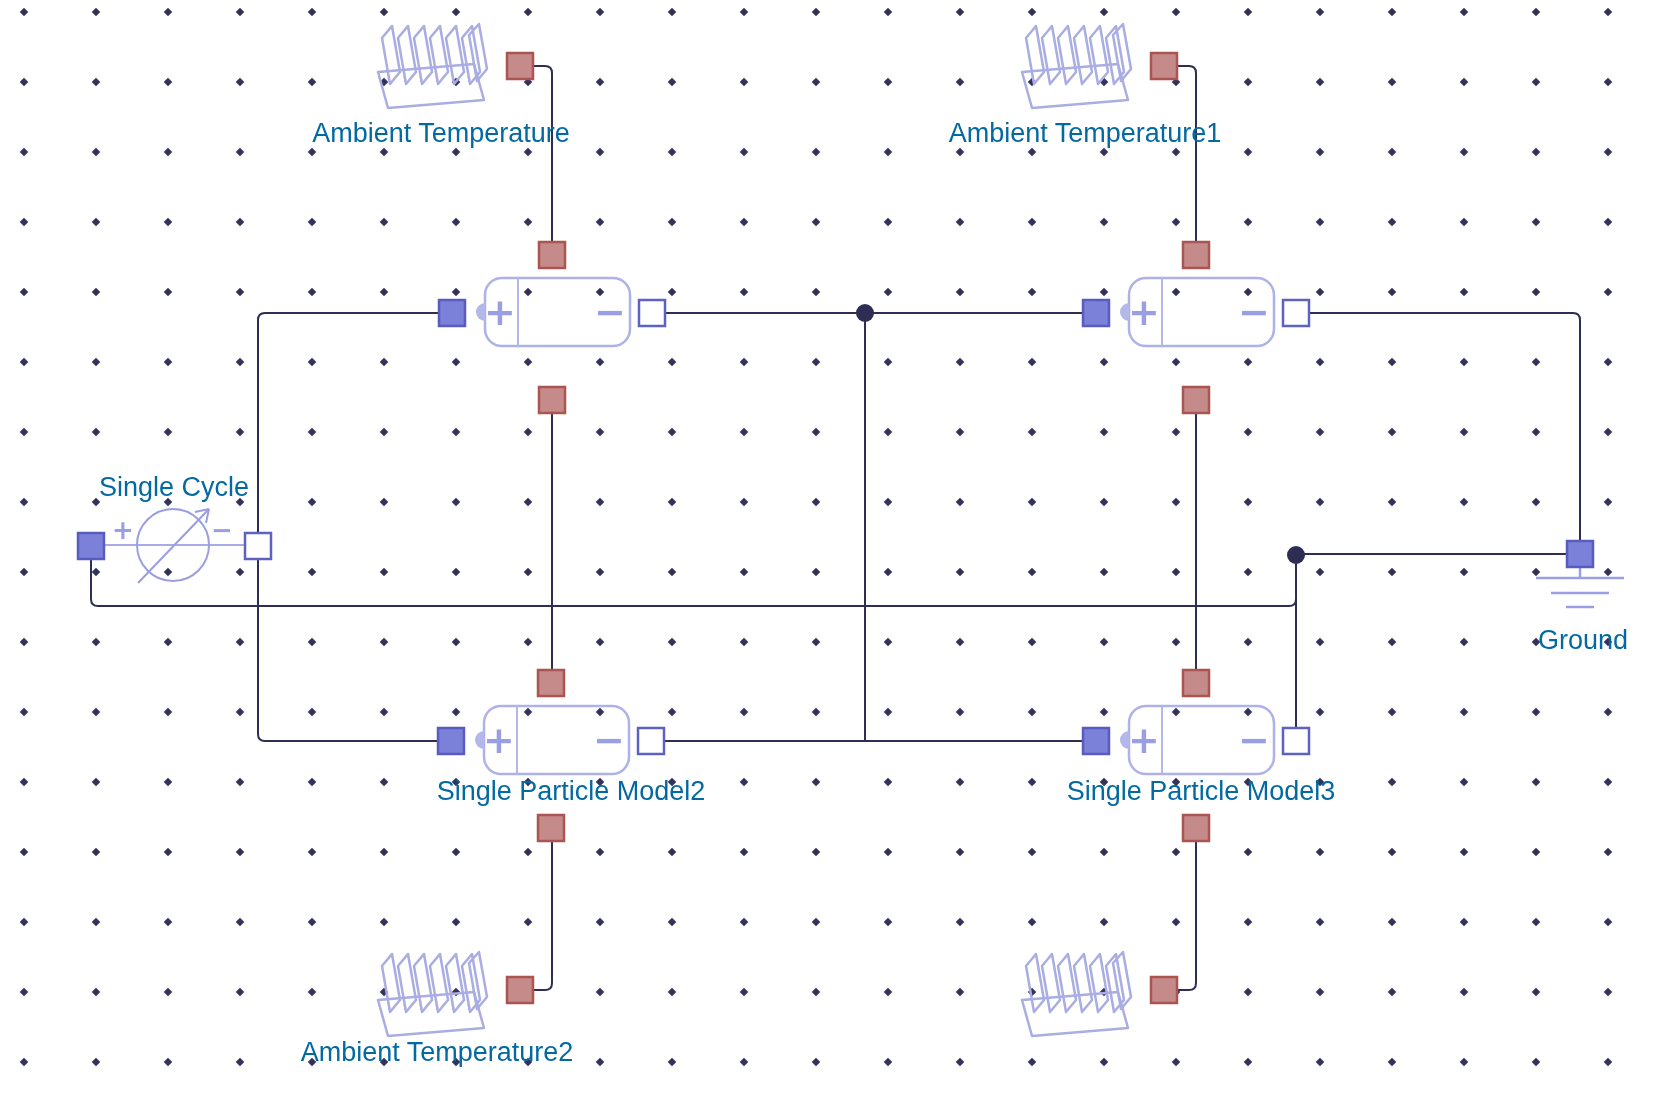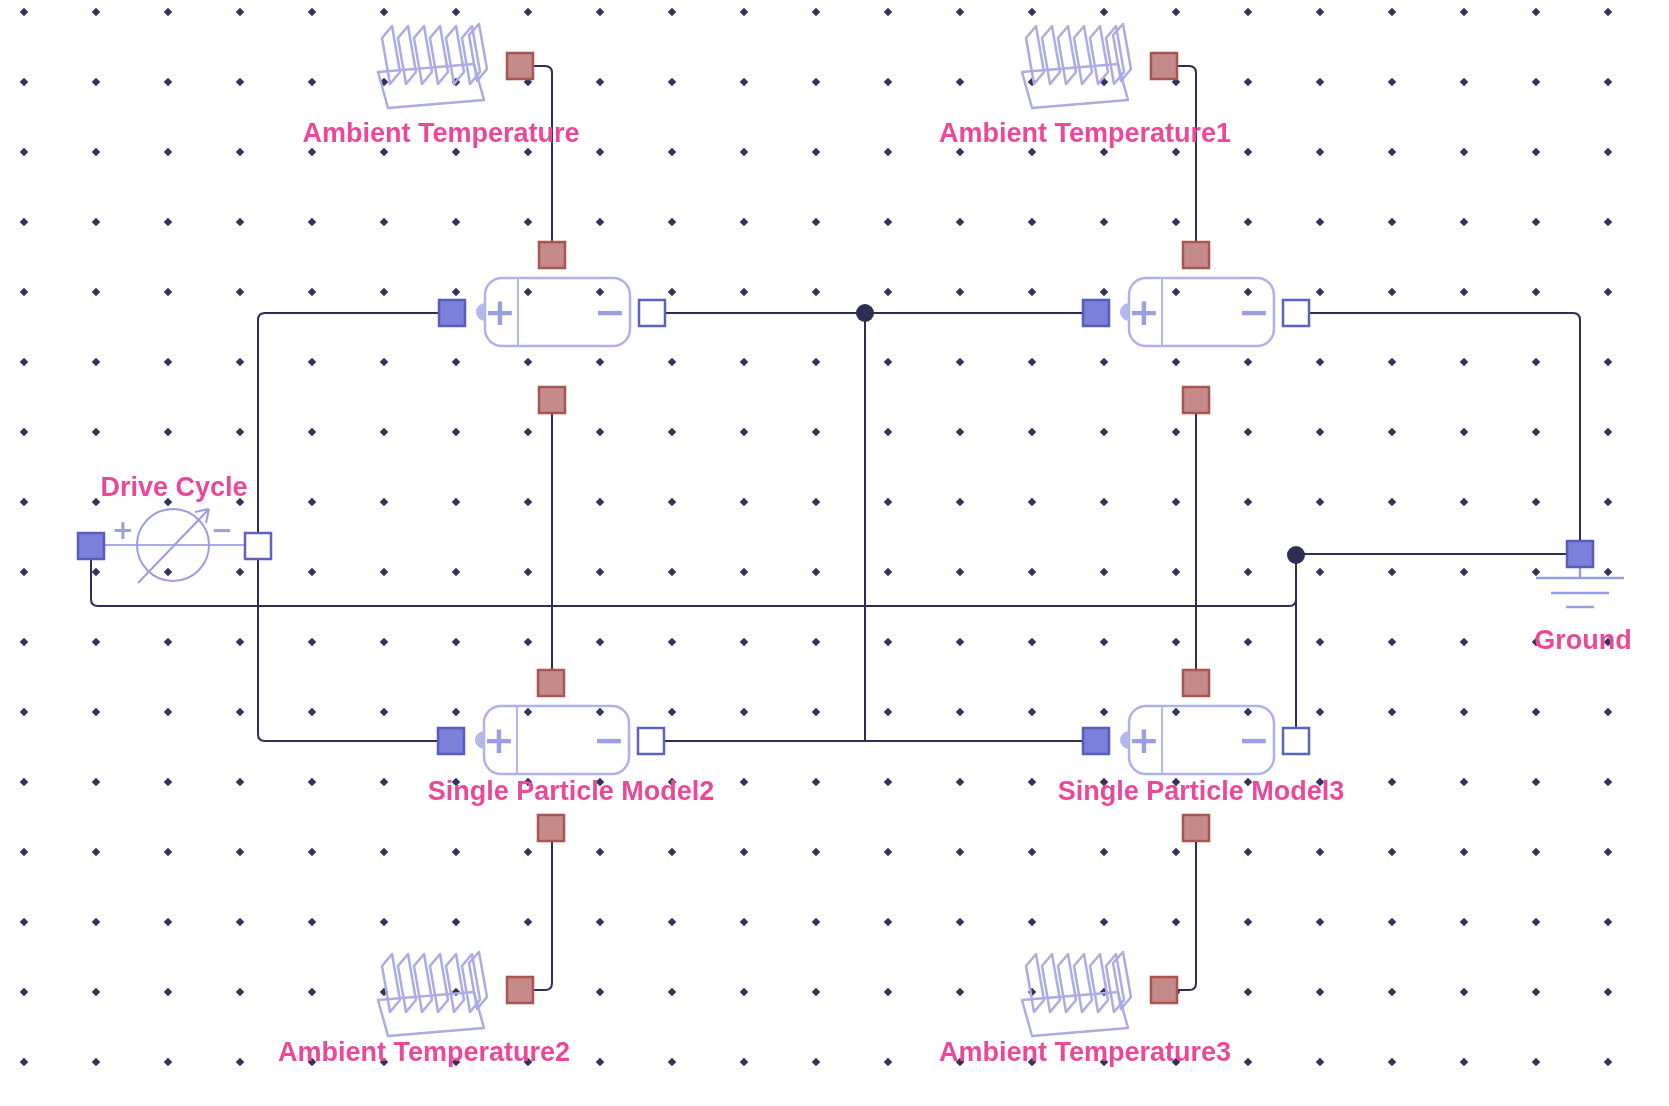--- a/index.html
+++ b/index.html
@@ -8,22 +8,22 @@
   svg{position:absolute;left:0;top:0;}
   .wire{stroke:#2e2e55;stroke-width:2;fill:none;}
   .dot{fill:#2e2e55;}
   .port-red{fill:#c58a8a;stroke:#aa5550;stroke-width:2.5;}
   .port-blue{fill:#7b80d8;stroke:#575cbe;stroke-width:2.5;}
   .port-white{fill:#ffffff;stroke:#5d62c2;stroke-width:2.5;}
   .sym{fill:#9a9ee2;font-family:"DejaVu Sans",sans-serif;font-weight:bold;
        text-anchor:middle;dominant-baseline:central;}
   .big{font-size:38px;}
   .dc{font-size:26px;}
-  .lbl{position:absolute;transform:translateX(-50%);font-size:27px;color:#ec4899;
-       white-space:nowrap;line-height:1.1;font-weight:bold;}
+  .lbl{position:absolute;transform:translateX(-50%);font-size:27px;color:#0369a1;
+       white-space:nowrap;line-height:1.1;}
 </style>
 </head>
 <body>
 
 <div id="canvas">
 
   <svg id="schematic" width="1669" height="1106" viewBox="0 0 1669 1106">
     <g id="grid">
         <rect x="21" y="9" width="6" height="6" fill="#32325a" transform="rotate(45 24 12)"></rect>
         <rect x="93" y="9" width="6" height="6" fill="#32325a" transform="rotate(45 96 12)"></rect>
@@ -514,19 +514,18 @@
         </g>
         <rect class="port-red" x="1183" y="670" width="26" height="26"></rect>
         <rect class="port-red" x="1183" y="815" width="26" height="26"></rect>
         <rect class="port-blue" x="1083" y="728" width="26" height="26"></rect>
         <rect class="port-white" x="1283" y="728" width="26" height="26"></rect>
       </g>
   </svg>
 
   <div class="lbl" style="left:441px;top:119px">Ambient Temperature</div>
   <div class="lbl" style="left:1085px;top:119px">Ambient Temperature1</div>
-  <div class="lbl" style="left:424px;top:1038px">Ambient Temperature2</div>
-  <div class="lbl" style="left:1085px;top:1038px">Ambient Temperature3</div>
+  <div class="lbl" style="left:437px;top:1038px">Ambient Temperature2</div>
   <div class="lbl" style="left:571px;top:777px">Single Particle Model2</div>
   <div class="lbl" style="left:1201px;top:777px">Single Particle Model3</div>
-  <div class="lbl" style="left:174px;top:473px">Drive Cycle</div>
+  <div class="lbl" style="left:174px;top:473px">Single Cycle</div>
   <div class="lbl" style="left:1583px;top:626px">Ground</div>
 </div>
 
 </body></html>

